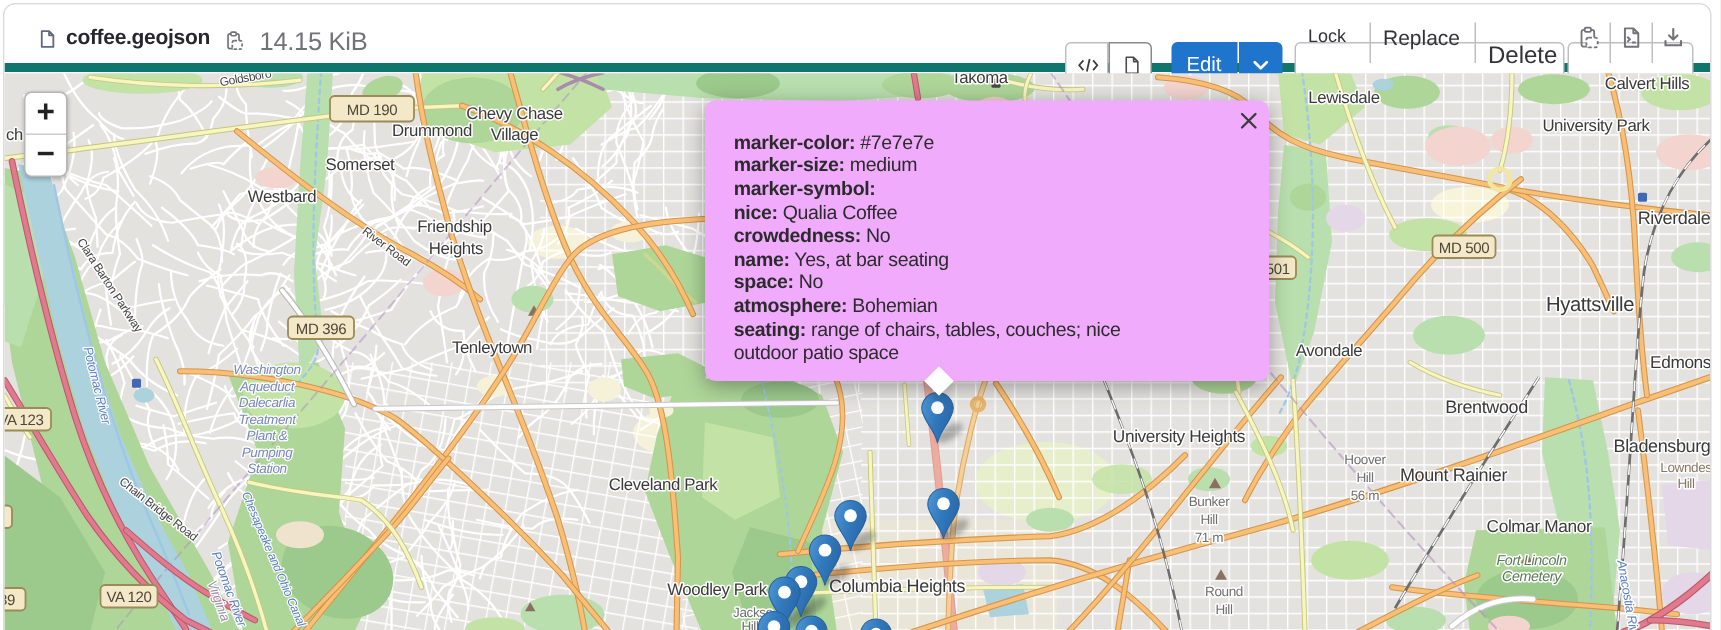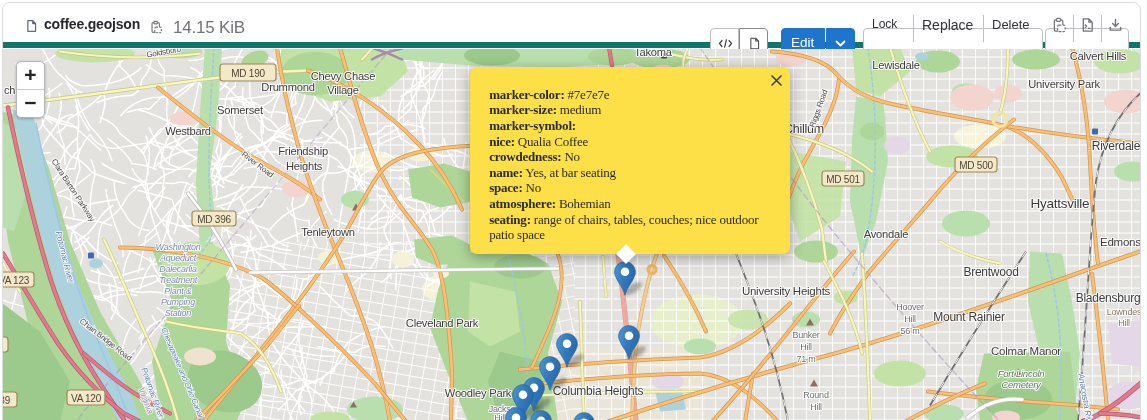--- a/index.html
+++ b/index.html
@@ -4,22 +4,22 @@
 body { width:1147px; height:420px; font-family:"Liberation Sans",sans-serif; background:#fff; overflow:hidden; }
 .widget { position:absolute; left:2px; top:2px; width:1139px; height:500px;
   border:1px solid #dcdcde; border-radius:8px 8px 0 0; background:#fff; overflow:hidden; }
 .hdr { position:absolute; left:0; top:0; width:100%; height:44.5px; background:#fff; border-bottom:6px solid #0f766e; }
 .hdr .fname { position:absolute; left:41px; top:13px; font-size:14px; letter-spacing:-0.2px; font-weight:bold; color:#28272d; }
 .hdr .fsize { position:absolute; left:170px; top:15px; font-size:17px; letter-spacing:-0.2px; color:#737278; }
 .ic { position:absolute; color:#737278; }
 .btn { position:absolute; top:25px; height:29px; border:1px solid #bfbfc3; border-radius:4px; background:#fff; }
 .map { position:absolute; left:0px; top:45.5px; width:1137px; height:374px; background:#e3e2df; }
 svg text { font-family:"Liberation Sans",sans-serif; letter-spacing:-0.25px; }
-.popup { position:absolute; left:466.7px; top:63.8px; width:320px; height:187px; background:#fde047;
-  border-radius:7px; box-shadow:0 3px 14px rgba(0,0,0,0.35); z-index:30;font-family:Liberation Serif, serif; }
+.popup { position:absolute; left:466.7px; top:63.8px; width:376px; height:187px; background:#f0abfc;
+  border-radius:7px; box-shadow:0 3px 14px rgba(0,0,0,0.35); z-index:30; }
 .popup .tip { position:absolute; left:149px; bottom:-7px; width:14px; height:14px; background:#fff;
   transform:rotate(45deg); box-shadow:3px 3px 6px rgba(0,0,0,0.12); }
 .popup .txt { position:absolute; left:19.5px; top:20px; width:285px; font-size:13px; letter-spacing:-0.22px; line-height:15.6px; color:#2b2b2b; }
 .zoom { position:absolute; left:13px; top:58px; width:29px; height:57px; background:#fff;
   border:1px solid #b5b5b5; border-radius:5px; box-shadow:0 1px 3px rgba(0,0,0,0.25); z-index:20; }
 .zoom div { width:100%; height:28px; text-align:center; font-size:21px; font-weight:600; color:#222; line-height:26px; }
 .zoom .zin { border-bottom:1px solid #ccc; }
 </style></head><body>
 <div class="widget">
 <div class="hdr">
@@ -50,21 +50,21 @@
       </div>
  <div class="btn" style="left:822.5px;width:29px;background:#1f75cb;border-color:#1f75cb;border-radius:0 4px 4px 0;">
    <svg style="position:absolute;left:8.5px;top:11px" width="11" height="7" viewBox="0 0 11 7" fill="none" stroke="#fff" stroke-width="1.8" stroke-linecap="round" stroke-linejoin="round">
           <path d="M1.5,1.5 L5.5,5.5 L9.5,1.5"></path>
         </svg>
       </div>
 
  <div class="btn" style="left:860px;width:180px;"></div>
  <span style="position:absolute;left:869px;top:14px;font-size:12px;color:#333238;z-index:2">Lock</span>
  <span style="position:absolute;left:919px;top:14px;font-size:14px;color:#333238;z-index:2">Replace</span>
- <span style="position:absolute;left:989px;top:14px;font-size:13px;color:#333238;z-index:2">Delete</span>
+ <span style="position:absolute;left:989px;top:26px;font-size:16px;color:#333238;z-index:2">Delete</span>
  <div style="position:absolute;left:910px;top:12px;width:1px;height:27px;background:#bfbfc3;"></div>
  <div style="position:absolute;left:980px;top:12px;width:1px;height:27px;background:#bfbfc3;"></div>
 
  <div class="btn" style="left:1042px;width:84px;"></div>
  <div style="position:absolute;left:1070px;top:12px;width:1px;height:27px;background:#bfbfc3;"></div>
  <div style="position:absolute;left:1098px;top:12px;width:1px;height:27px;background:#bfbfc3;"></div>
  <svg class="ic" style="left:1049px;top:14px;z-index:2" width="15" height="17" viewBox="0 0 16 17" fill="none" stroke="#737278" stroke-width="1.3">
   <rect x="2.5" y="2.5" width="9" height="12" rx="1.5"></rect>
         <rect x="4.8" y="1" width="4.4" height="3" rx="1" fill="#fff"></rect>
   <rect x="6" y="8" width="8" height="7" rx="1.5" stroke-dasharray="2.4 1.6" fill="#fff"></rect>

